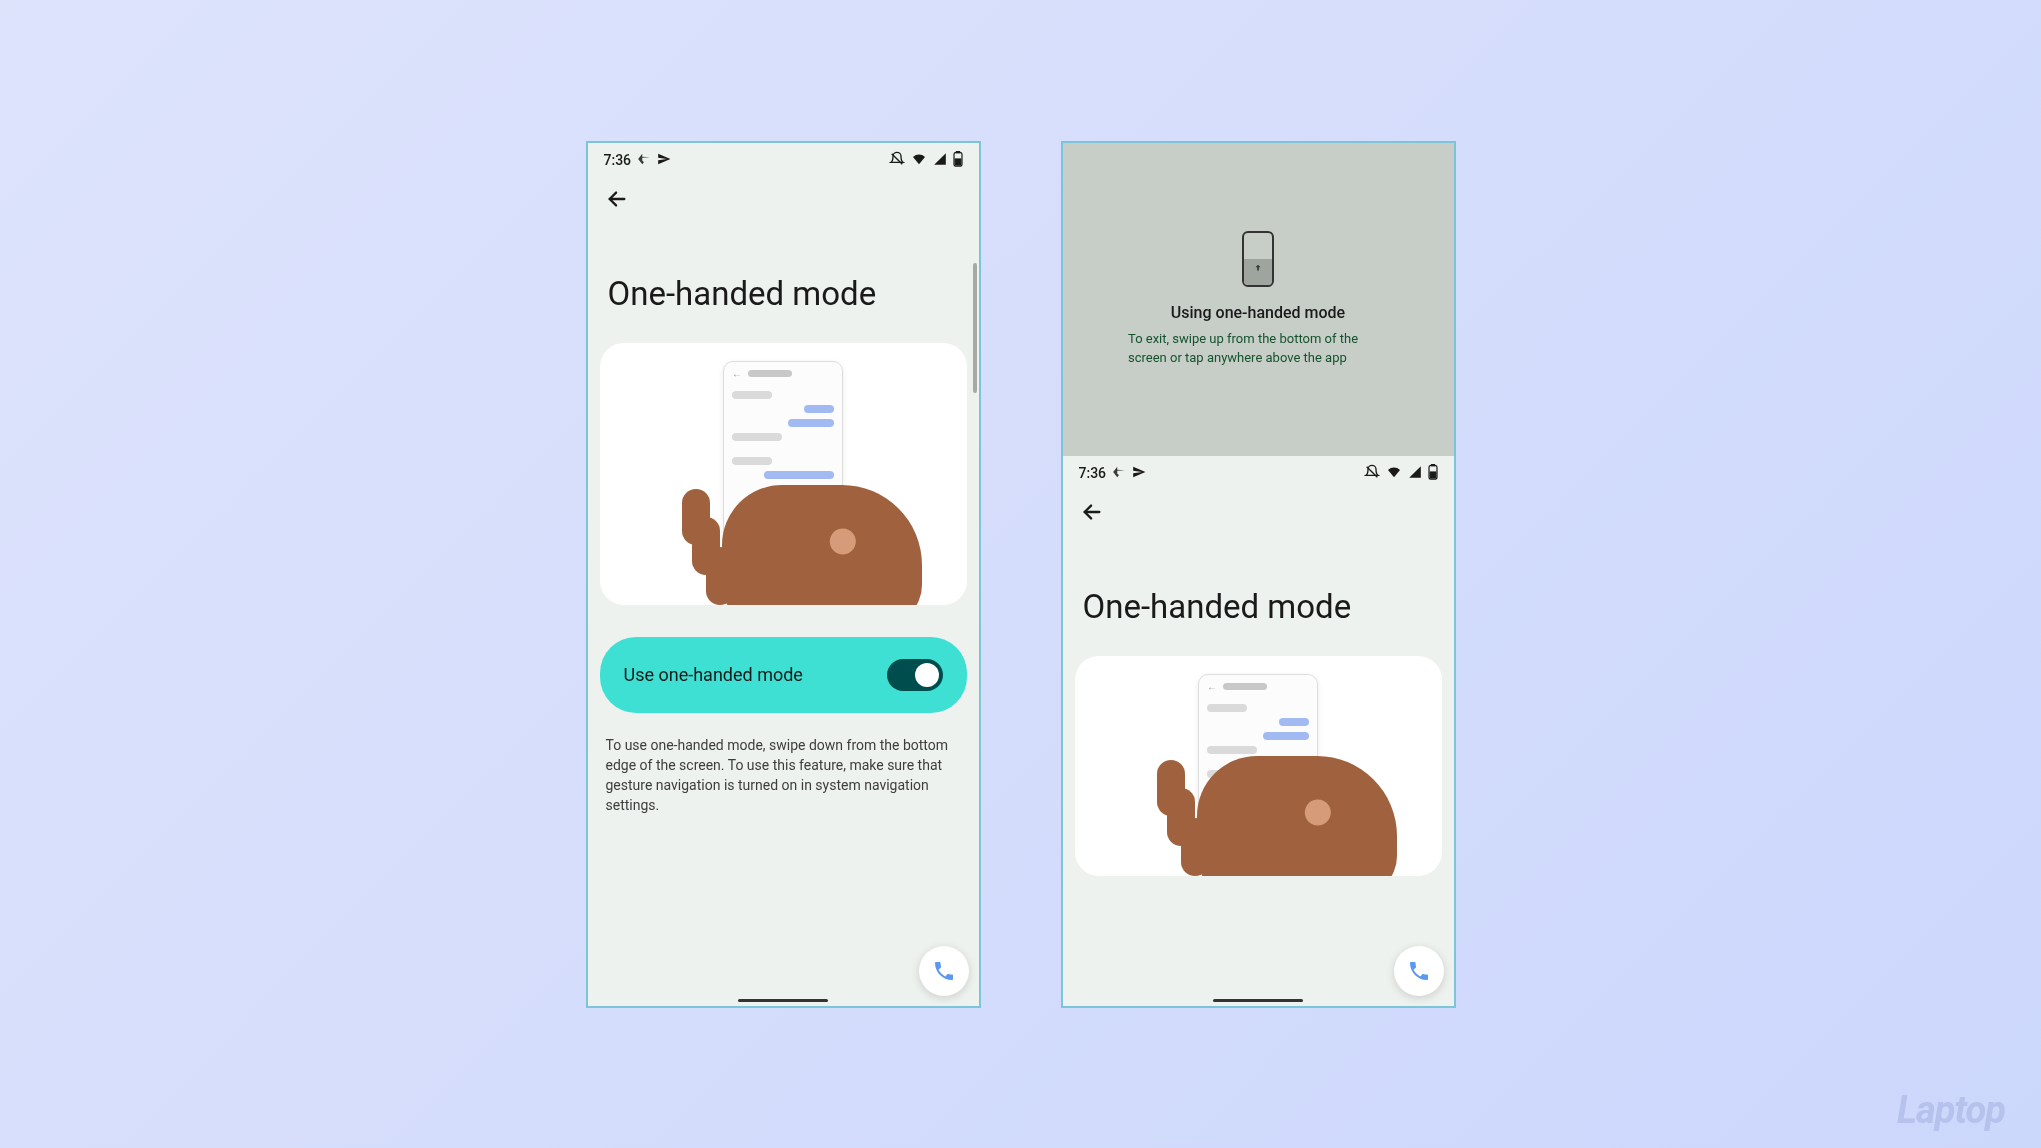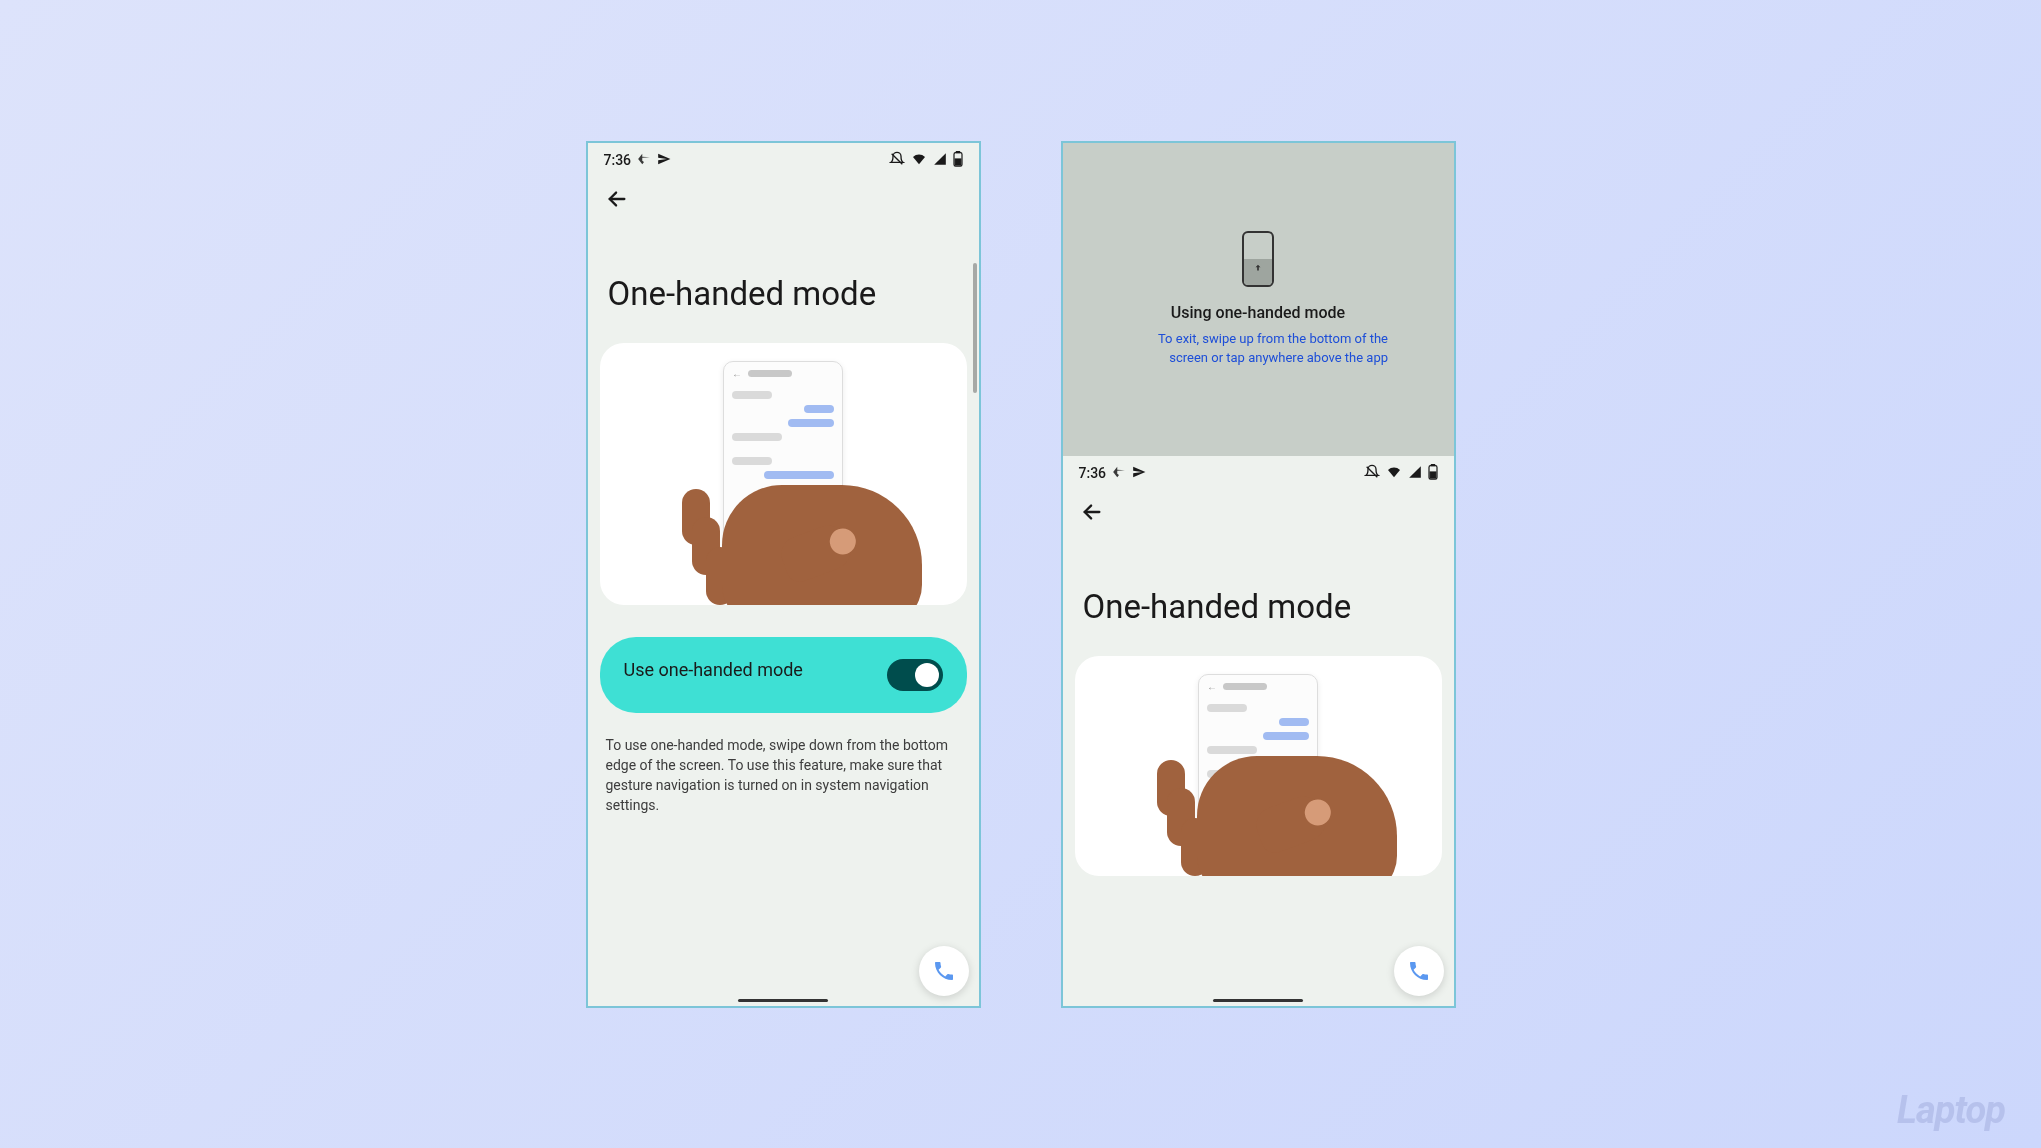--- a/index.html
+++ b/index.html
@@ -51,20 +51,21 @@
     position: relative;
     overflow: hidden;
   }
   .toggle-card {
     background: #3ee0d4;
     margin: 32px 12px 0 12px;
     border-radius: 36px;
     padding: 22px 24px;
     display: flex;
     justify-content: space-between;
+    align-items: center;
     gap: 40px;
   }
   .toggle-label {
     font-size: 18px;
     color: #1a1a1a;
   }
   .toggle-switch {
     width: 56px;
     height: 32px;
     background: #004d4d;
@@ -152,22 +153,22 @@
   }
   .overlay-title {
     font-size: 16px;
     font-weight: 500;
     color: #1a1a1a;
     text-align: center;
     margin-bottom: 8px;
   }
   .overlay-sub {
     font-size: 13px;
-    color: #1d4ed8;
-    text-align: right;
+    color: #14532d;
+    text-align: left;
     max-width: 260px;
     line-height: 1.4;
   }
   .shifted-content {
     background: #eef2ee;
     height: calc(100% - 313px);
     position: relative;
     overflow: hidden;
   }
   .watermark {

